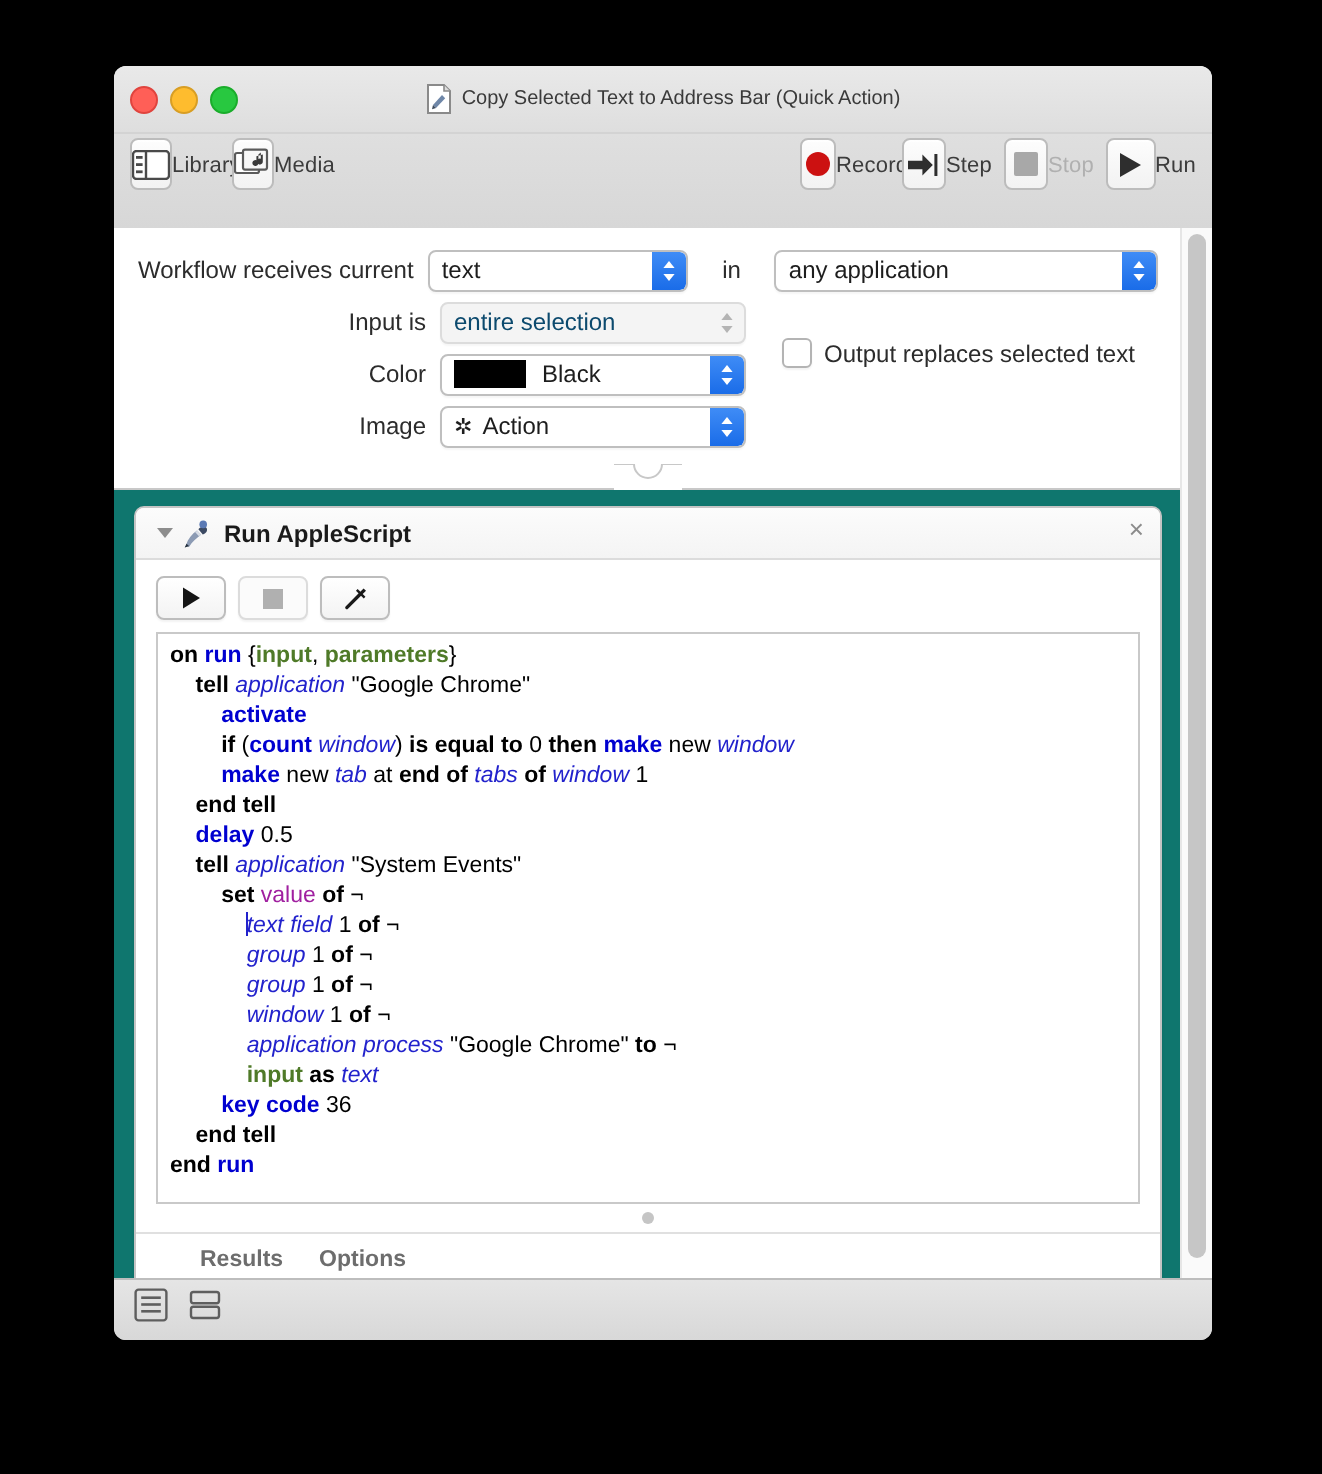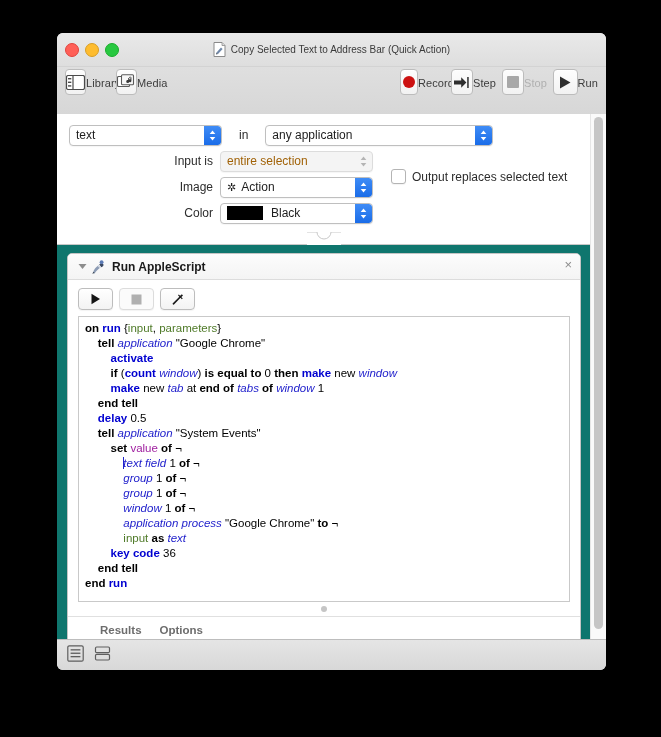--- a/index.html
+++ b/index.html
@@ -131,21 +131,21 @@
     overflow: hidden;
   }
   .popup .arrows {
     position: absolute; right: 0; top: 0; bottom: 0;
     width: 17px;
     background: linear-gradient(to bottom, #3f8cf6, #1a6ce8);
     border-radius: 0 3px 3px 0;
     display: flex; align-items: center; justify-content: center;
   }
   .popup.disabled {
-    background: #f4f4f4; border-color: #dcdcdc; color: #a16207;
+    background: #f4f4f4; border-color: #dcdcdc; color: #0c4a6e;
   }
   .popup.disabled .arrows {
     background: none;
   }
   .chev { display: block; }
 
   #popup-receives { width: 125px; }
   #popup-inapp    { width: 200px; }
   #popup-inputis  { width: 125px; }
   #popup-image    { width: 125px; }
@@ -245,21 +245,21 @@
     font-family: "Liberation Sans", sans-serif;
     font-size: 11.5px;
     line-height: 15px;
     padding: 4px 6px;
     white-space: pre;
     color: #000000;
   }
   .k-kw   { color: #0000d0; font-weight: bold; }        
   .k-ctl  { color: #000000; font-weight: bold; }        
   .k-cls  { color: #2222cc; font-style: italic; }       
-  .k-var  { color: #4f7a28; }                           
+  .k-var  { color: #4f7a28; font-weight: bold; }                           
   .k-prop { color: #a020a0; }                           
   .k-str  { color: #000000; }                           
   .k-num  { color: #000000; }
   .k-cont { color: #000000; }                           
   .caret {
     display: inline-block; width: 0;
     border-left: 1px solid #2222cc;
     height: 12px; vertical-align: -2px;
     margin-right: -1px;
   }
@@ -387,20 +387,21 @@
     </div>
   </div>
 
   <div id="content">
 
     <div id="scroll-inner">
 
       <div id="settings">
 
         <div class="srow">
+          <div class="slabel">Workflow receives current</div>
           <div class="popup" id="popup-receives">
             <span>text</span>
             <span class="arrows">
               <svg class="chev" width="9" height="13" viewBox="0 0 9 13">
                 <path d="M4.5 1.5 L7.3 5 H1.7 z" fill="#ffffff"></path>
                 <path d="M4.5 11.5 L1.7 8 H7.3 z" fill="#ffffff"></path>
               </svg>
             </span>
           </div>
           <span class="in-word">in</span>
@@ -426,38 +427,38 @@
               </svg>
             </span>
           </div>
           <div class="checkrow">
             <span class="checkbox"></span>
             <span class="check-label">Output replaces selected text</span>
           </div>
         </div>
 
         <div class="srow">
+          <div class="slabel">Color</div>
+          <div class="popup" id="popup-color">
+            <span class="swatch-color" style="background: rgb(0, 0, 0);"></span>
+            <span>Black</span>
+            <span class="arrows">
+              <svg class="chev" width="9" height="13" viewBox="0 0 9 13">
+                <path d="M4.5 1.5 L7.3 5 H1.7 z" fill="#ffffff"></path>
+                <path d="M4.5 11.5 L1.7 8 H7.3 z" fill="#ffffff"></path>
+              </svg>
+            </span>
+          </div>
+        </div>
+
+        <div class="srow">
           <div class="slabel">Image</div>
           <div class="popup" id="popup-image">
             <span class="swatch-action">✲</span>
             <span>Action</span>
-            <span class="arrows">
-              <svg class="chev" width="9" height="13" viewBox="0 0 9 13">
-                <path d="M4.5 1.5 L7.3 5 H1.7 z" fill="#ffffff"></path>
-                <path d="M4.5 11.5 L1.7 8 H7.3 z" fill="#ffffff"></path>
-              </svg>
-            </span>
-          </div>
-        </div>
-
-        <div class="srow">
-          <div class="slabel">Color</div>
-          <div class="popup" id="popup-color">
-            <span class="swatch-color" style="background: rgb(0, 0, 0);"></span>
-            <span>Black</span>
             <span class="arrows">
               <svg class="chev" width="9" height="13" viewBox="0 0 9 13">
                 <path d="M4.5 1.5 L7.3 5 H1.7 z" fill="#ffffff"></path>
                 <path d="M4.5 11.5 L1.7 8 H7.3 z" fill="#ffffff"></path>
               </svg>
             </span>
           </div>
         </div>
 
       </div>

